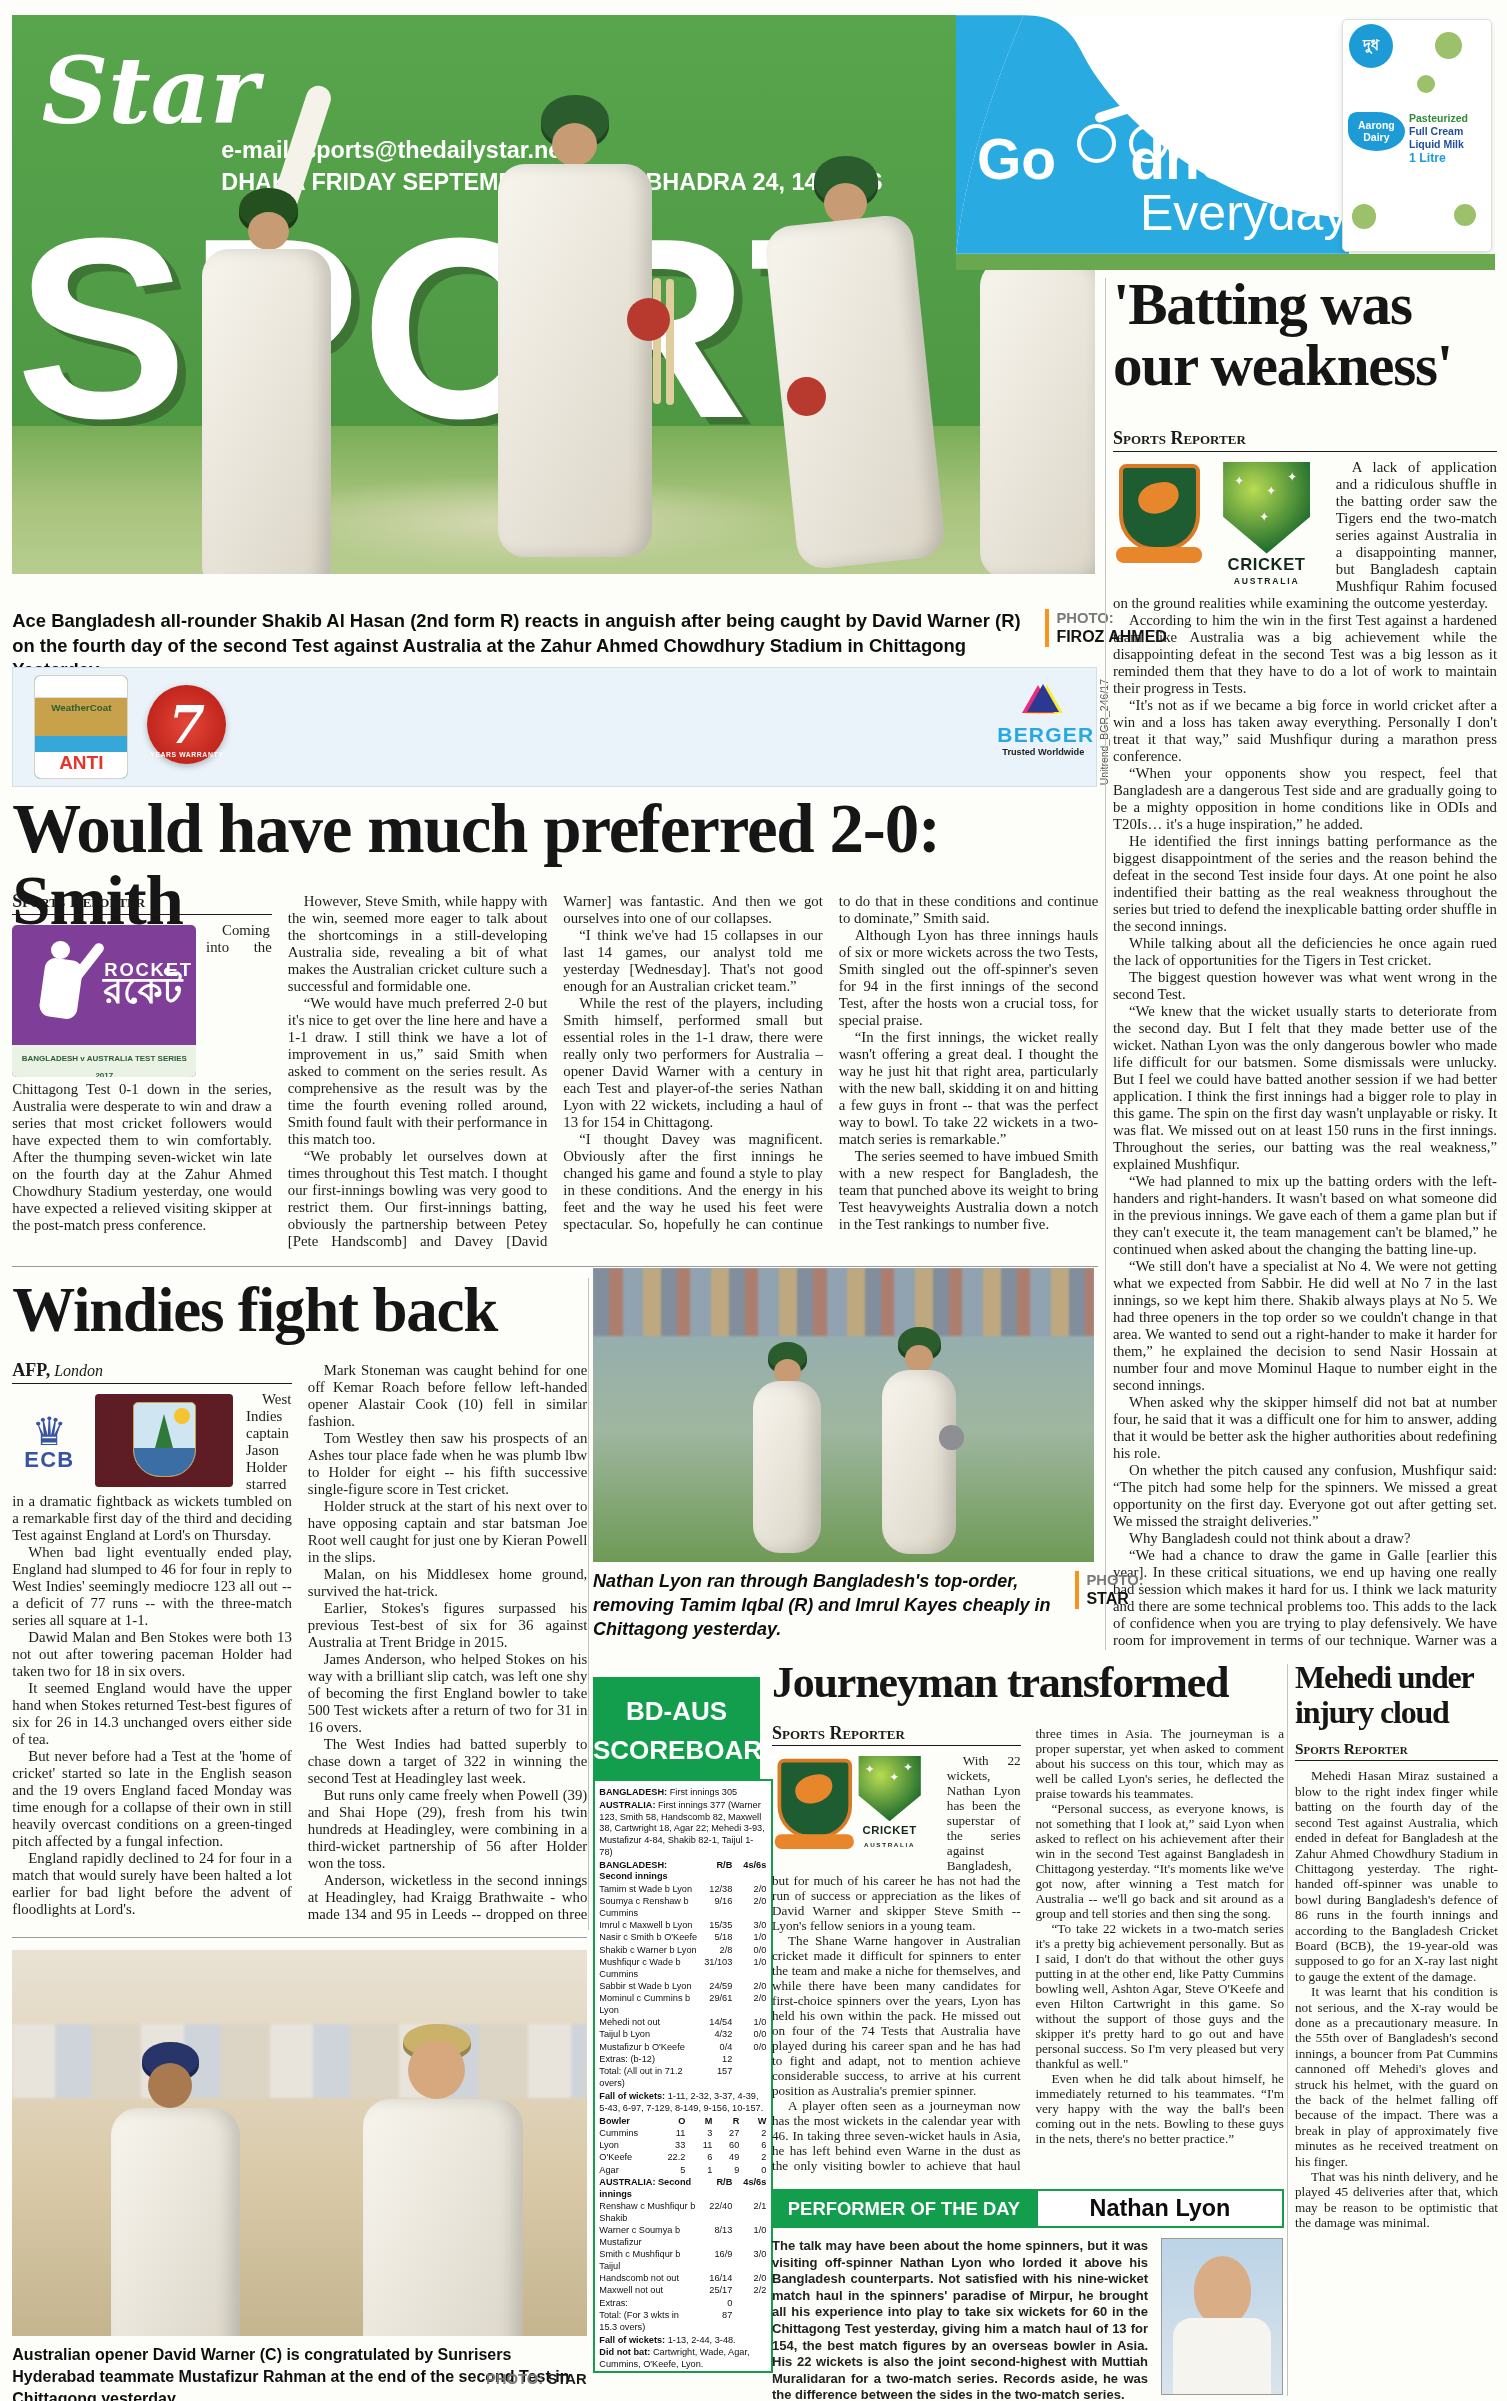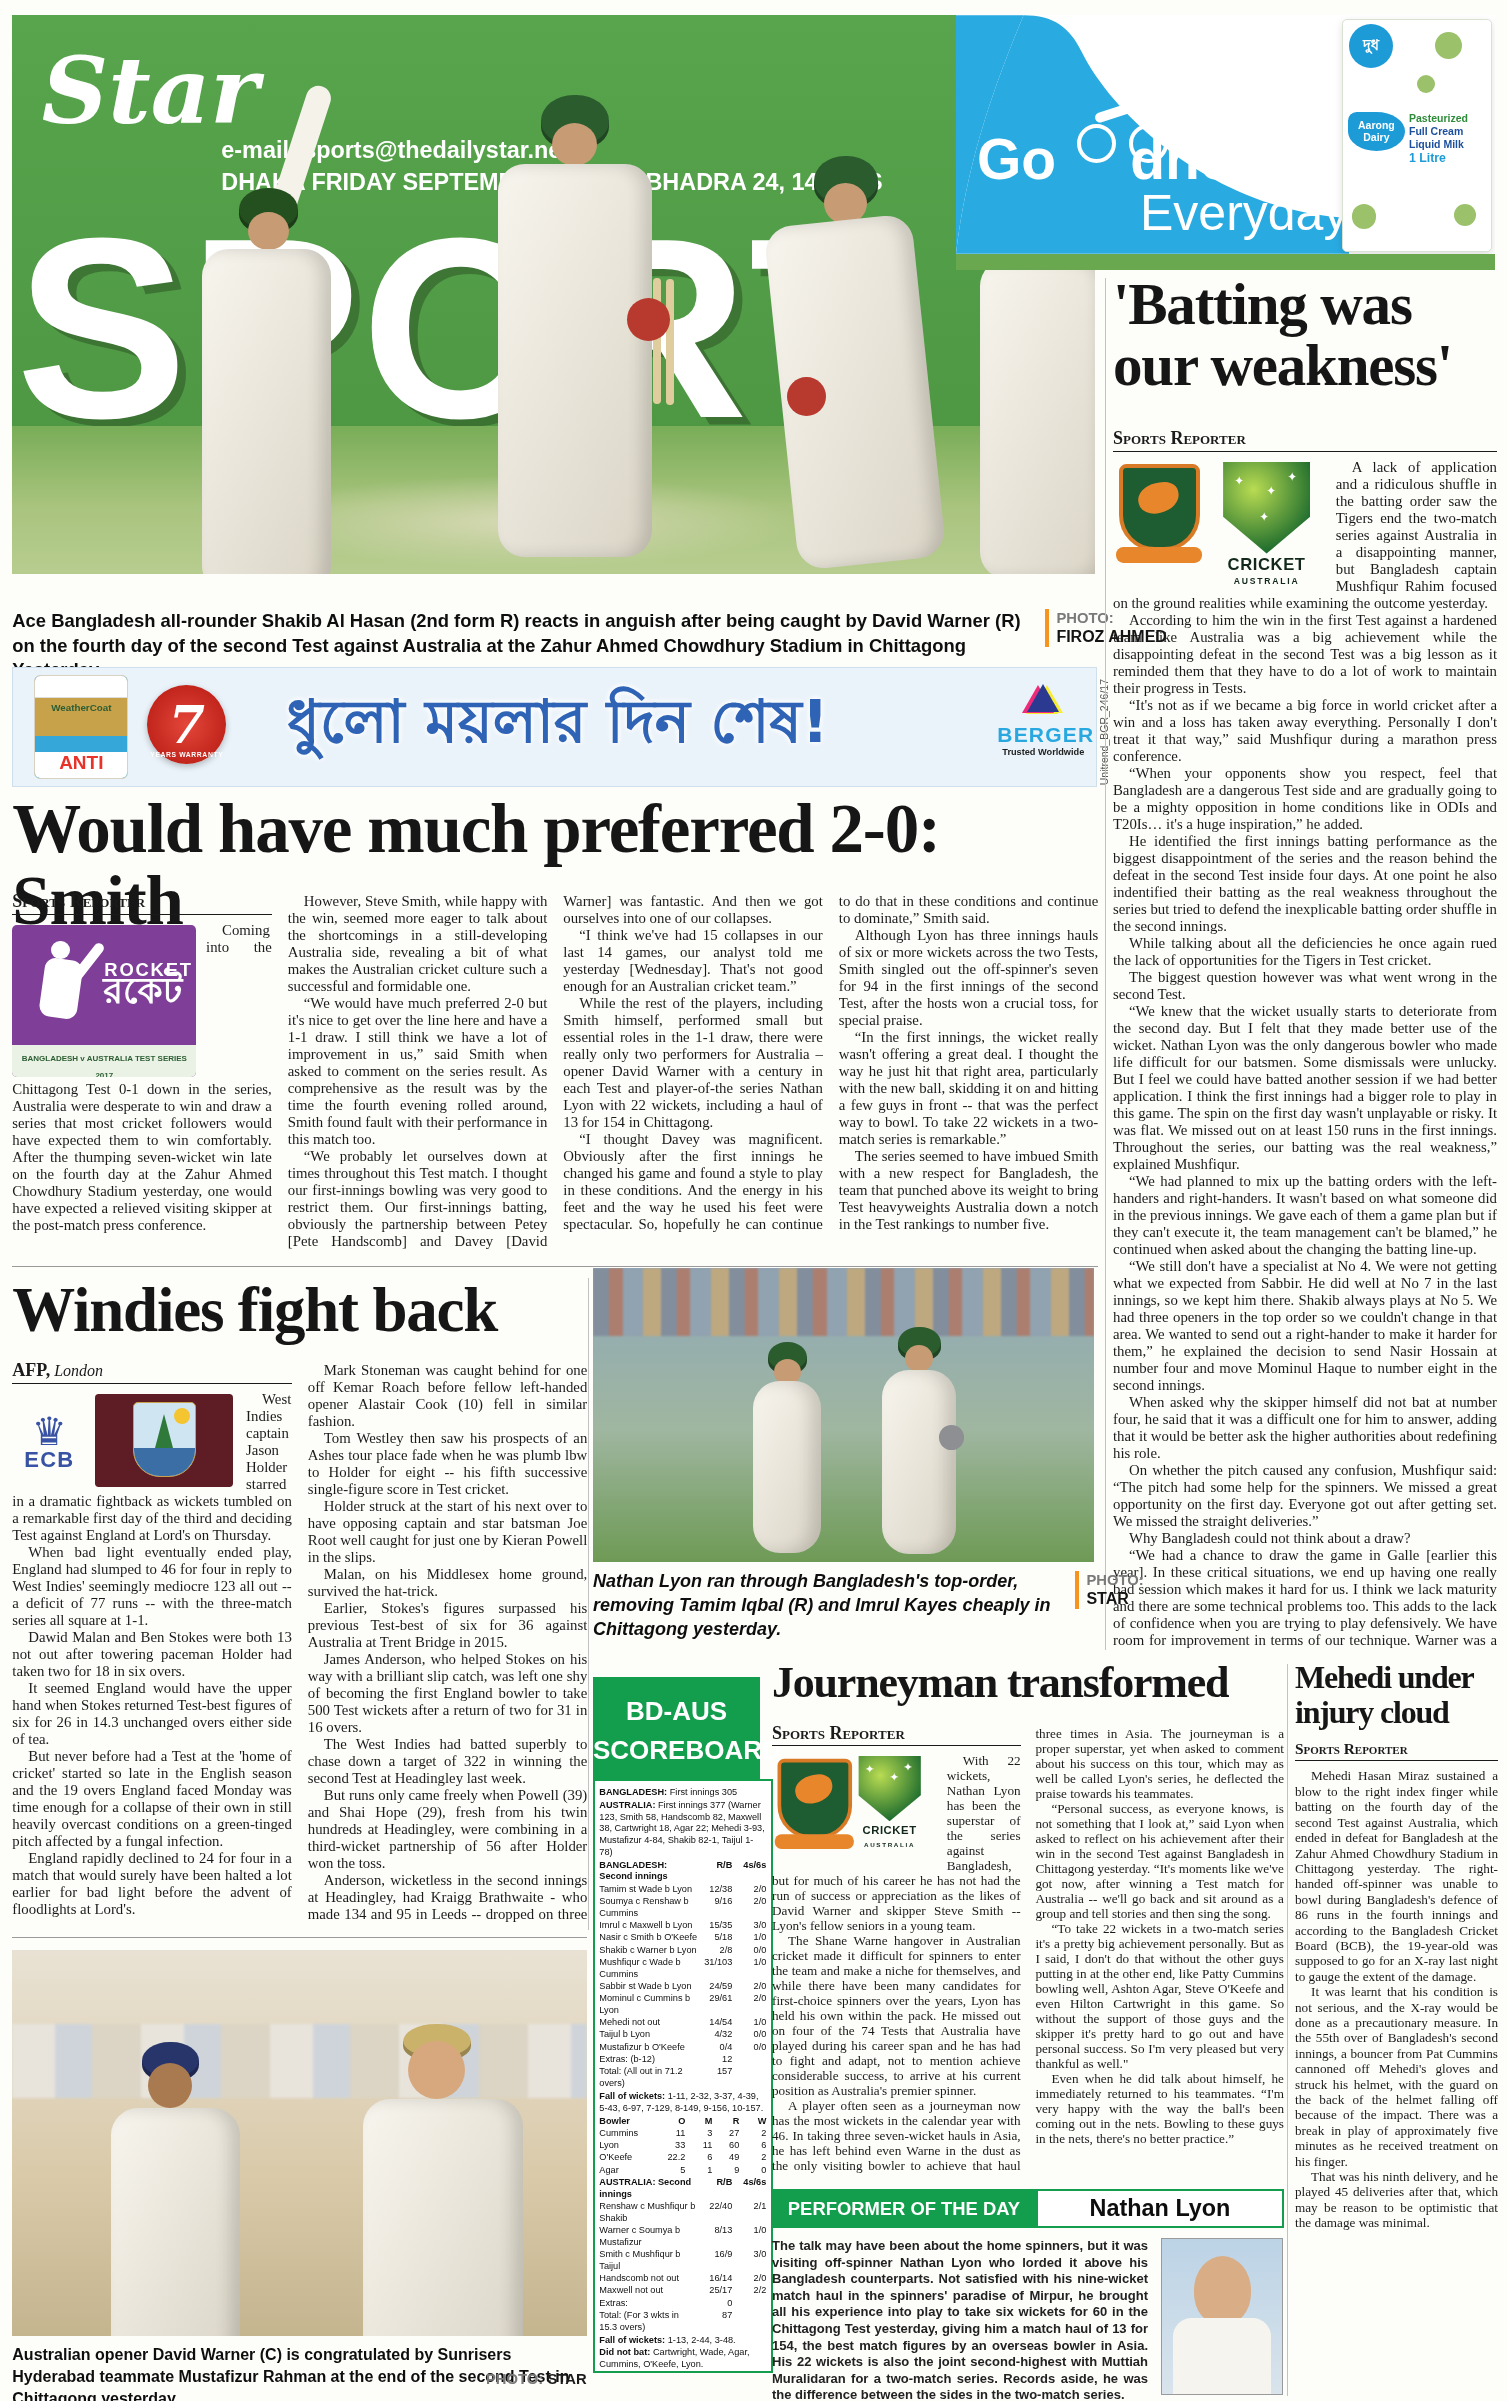--- a/index.html
+++ b/index.html
@@ -233,21 +233,20 @@
       <div class="band1">WeatherCoat</div>
       <div class="band2">
         <span class="anti">ANTI DIRT</span>
         <div class="long">LONGLIFE</div>
       </div>
     </div>
     <div class="seal">
         <span>7</span>
         <small>YEARS WARRANTY</small>
       </div>
-    <div class="berger-head">ধুলো ময়লার দিন শেষ!</div>
     <div class="berger-logo">
       <div class="tri"></div>
       <div class="berger-name">BERGER</div>
       <div class="berger-tag">Trusted Worldwide</div>
     </div>
   </div>
 
   <div class="abs headline" style="left:12.3px;top:794px;width:1086px;font-size:69px;">Would have much preferred 2-0: Smith</div>
   <div class="abs art cols4" style="left:12.3px;top:893px;width:1086px;height:369px;">
     <div class="byline">Sports Reporter</div>

